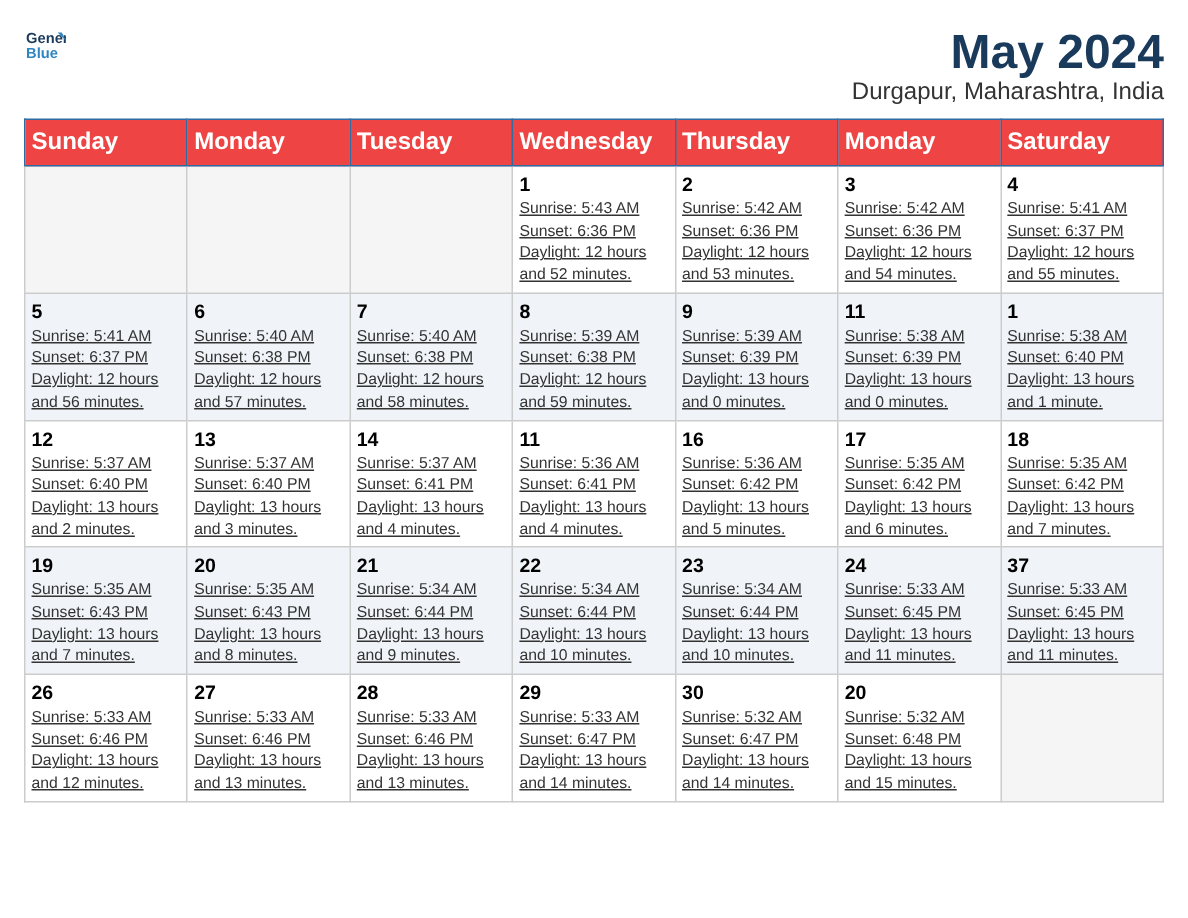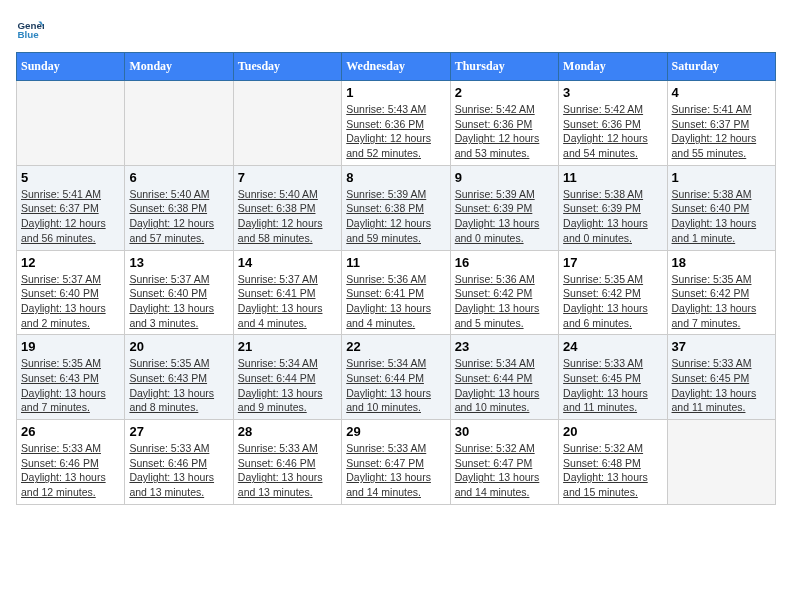--- a/index.html
+++ b/index.html
@@ -36,28 +36,27 @@
     .location-title {
       font-size: 16px;
       color: #333;
     }
     .calendar {
       width: 100%;
       border-collapse: collapse;
       font-size: 11px;
     }
     .calendar th {
-      background: #3b82f6;
+      background: #ef4444;
       color: #fff;
       padding: 6px 4px;
       text-align: left;
-      font-size: 12px;
+      font-size: 16px;
       font-weight: bold;
       border: 1px solid #2e6da4;
-      font-family: Liberation Serif, serif;
     }
     .calendar td {
       border: 1px solid #ccc;
       vertical-align: top;
       padding: 4px;
       width: 107px;
       min-height: 80px;
       background: #fff;
     }
     .calendar td.empty {
@@ -82,20 +81,24 @@
 </head>
 <body>
 
 <div class="header-area">
   <div class="logo">
     <svg class="logo-icon" viewBox="0 0 40 40">
       <text x="2" y="18" font-size="14" font-weight="bold" fill="#1a3a5c">General</text>
       <text x="2" y="32" font-size="14" font-weight="bold" fill="#2e86c1">Blue</text>
       <polygon points="32,8 40,16 36,8" fill="#2e86c1"></polygon>
     </svg>
+  </div>
+  <div class="title-area">
+    <div class="month-title">May 2024</div>
+    <div class="location-title">Durgapur, Maharashtra, India</div>
   </div>
 </div>
 
 <table class="calendar">
   <thead>
     <tr>
     <th>Sunday</th>
         <th>Monday</th>
         <th>Tuesday</th>
         <th>Wednesday</th>

